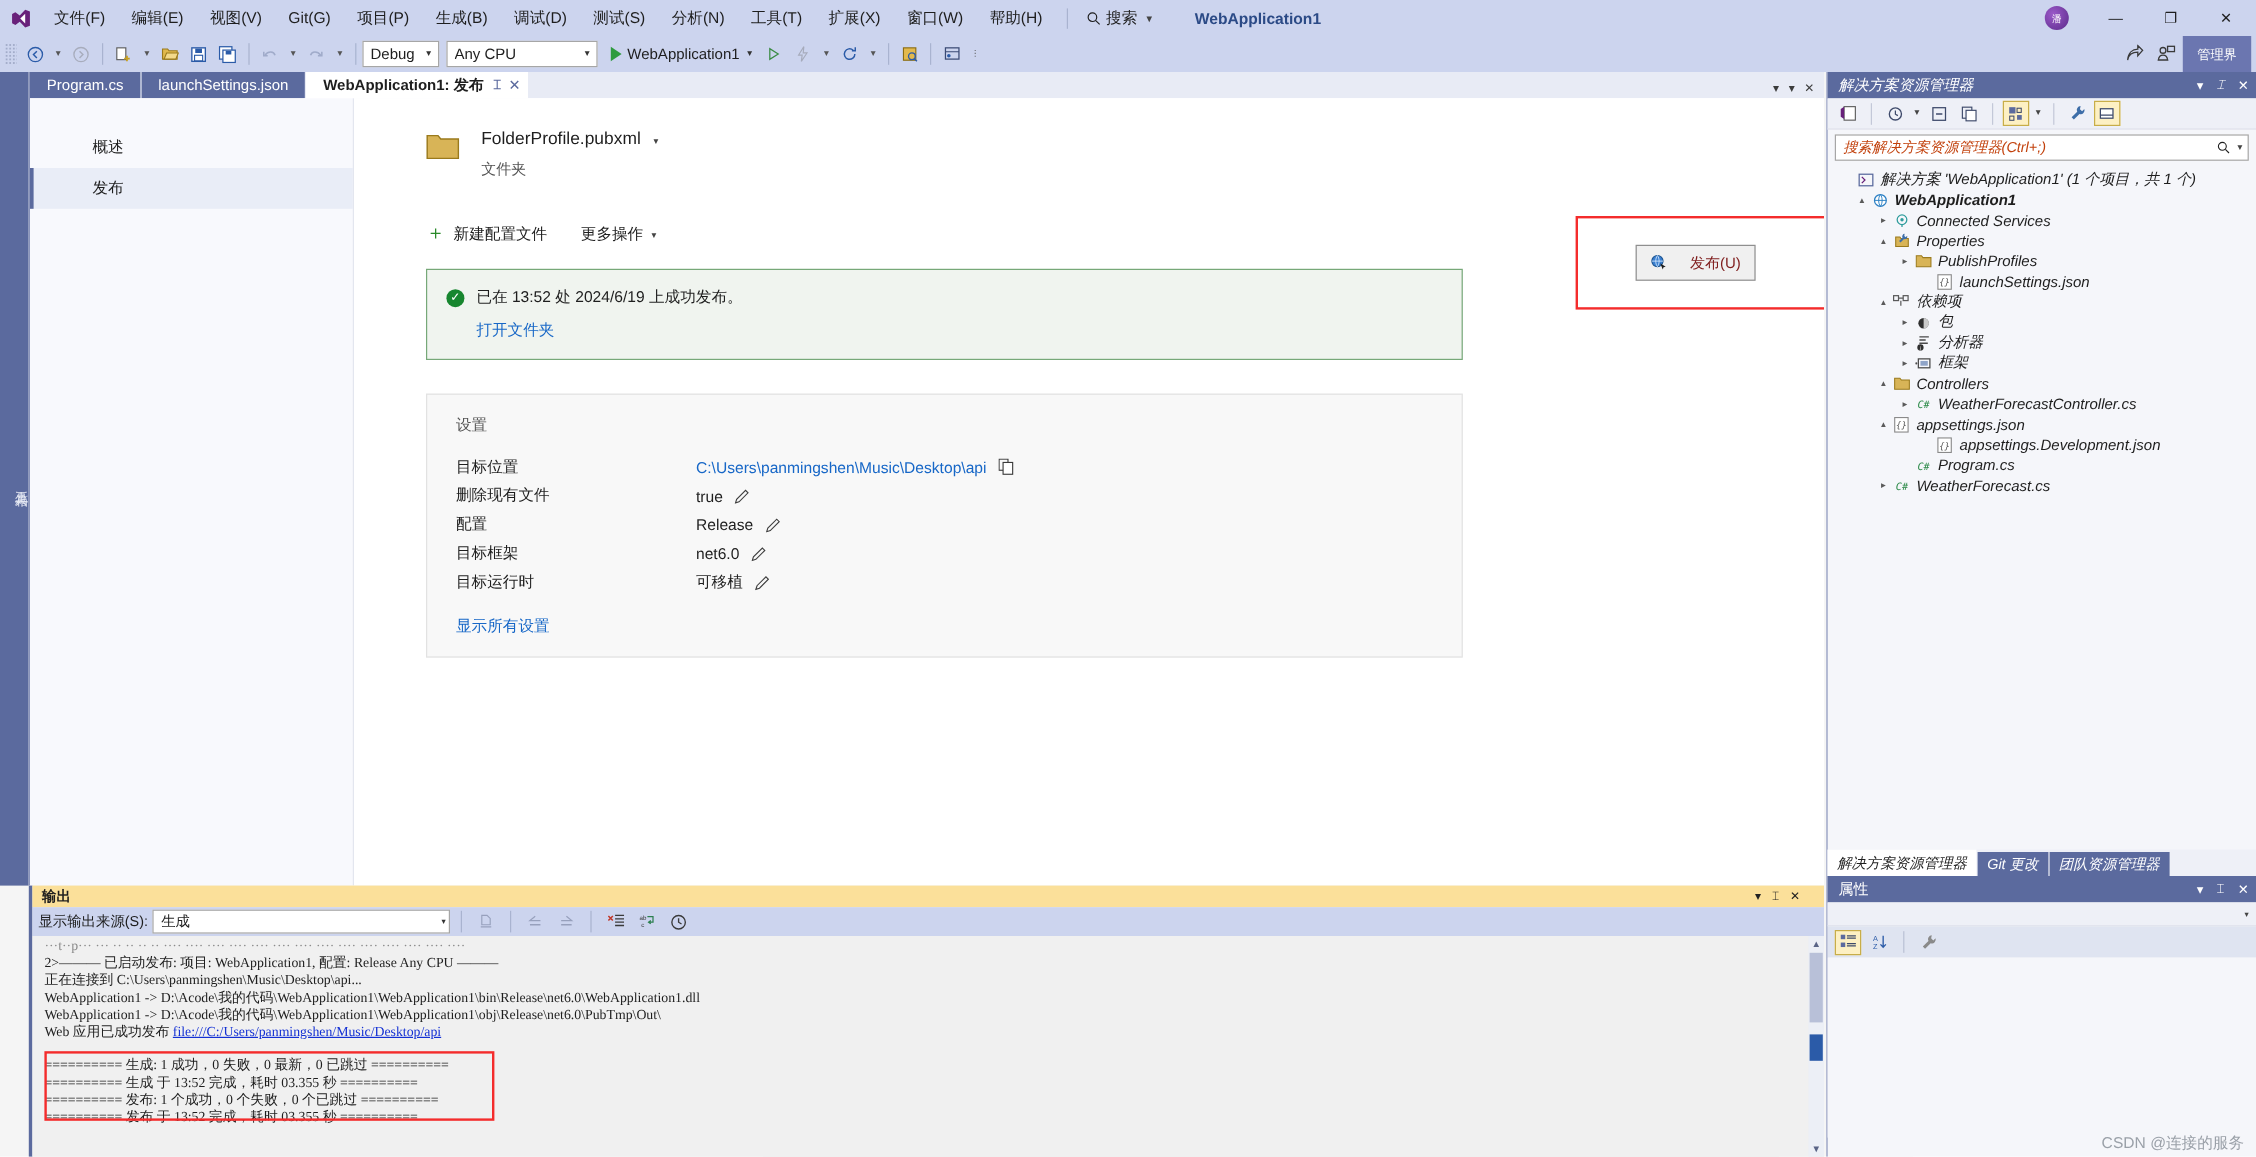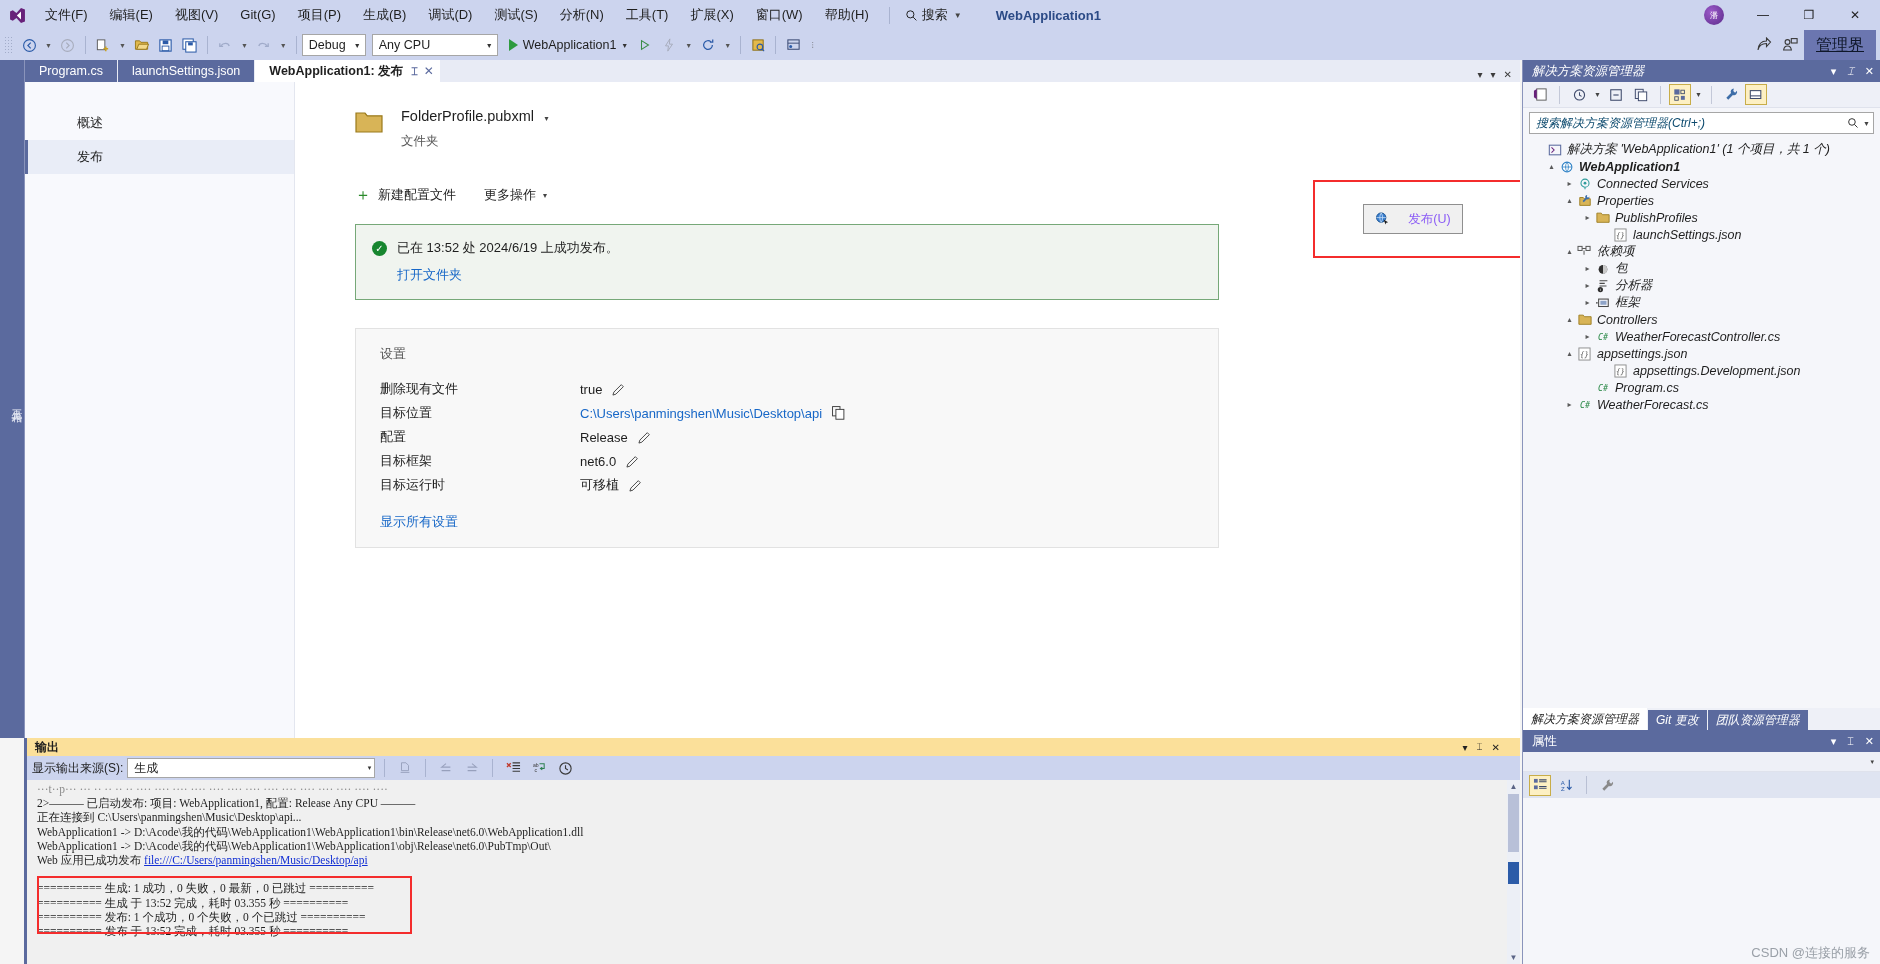--- a/index.html
+++ b/index.html
@@ -54,22 +54,22 @@
   .combo {
     height:22px; background:#fff; border:1px solid #a6a6a6; display:flex; align-items:center;
     justify-content:space-between; padding:0 4px 0 6px; font-size:12.5px; color:#1e1e1e;
   }
   .combo .cv { white-space:nowrap; overflow:hidden; }
   .combo .cc { font-size:7px; color:#333; margin-left:6px; }
   .run-btn { display:flex; align-items:center; gap:5px; height:24px; padding:0 5px; font-size:12.5px; }
   .tri { width:0; height:0; border-left:9px solid #2e9b3f; border-top:6px solid transparent; border-bottom:6px solid transparent; }
   .tb2-right { margin-left:auto; display:flex; align-items:center; padding-right:4px; gap:2px; }
   .manage-btn {
-    height:30px; background:#6b76b0; color:#0f172a; font-size:16px;
-    display:flex; align-items:center; padding:0 12px; white-space:nowrap;text-decoration:underline;
+    height:30px; background:#6b76b0; color:#ffffff; font-size:11px;
+    display:flex; align-items:center; padding:0 12px; white-space:nowrap;
   }
 
   
   .leftrail {
     position:absolute; left:0; top:60px; width:24px; height:678px; background:#5b6a9e;
     color:#e7eaf4; font-size:11px; writing-mode:vertical-rl; text-orientation:upright;
     display:flex; align-items:flex-start; justify-content:center; padding-top:6px; letter-spacing:1px;
   }
 
   .doc-area { position:absolute; left:24px; top:60px; width:1496px; height:678px; background:#fff;
@@ -95,21 +95,21 @@
   .profile-name { font-size:14.5px; color:#1e1e1e; }
   .profile-caret { font-size:8px; color:#444; margin-left:7px; }
   .profile-sub { font-size:12.5px; color:#555; margin-top:9px; }
 
   .redbox {
     position:absolute; border:2px solid #f42c2c; pointer-events:none;
   }
   .publish-btn {
     position:absolute; left:1068px; top:122px; width:100px; height:30px;
     background:#f0f0f0; border:1px solid #8f8f8f; display:flex; align-items:center;
-    justify-content:center; gap:18px; font-size:12.5px; color:#8b5cf6;
+    justify-content:center; gap:18px; font-size:12.5px; color:#7f1d1d;
   }
   .publish-btn .gico { width:15px; height:14px; }
 
   .actions-row { display:flex; align-items:center; gap:28px; padding-left:60px; margin-top:36px; font-size:13px; }
   .act { display:flex; align-items:center; gap:7px; }
   .plus { color:#2a8a2a; font-size:16px; line-height:1; }
 
   .success-box {
     margin:20px 0 0 60px; width:864px; background:#f0f4ef; border:1px solid #76a878;
     padding:14px 16px 15px 16px;
@@ -138,21 +138,21 @@
   .panel-hdr { height:22px; background:#5b6a9e; color:#fff; display:flex; align-items:center;
                padding:0 6px 0 9px; font-size:12.5px; }
   .panel-hdr .spacer { margin-left:auto; display:flex; align-items:center; gap:11px; font-size:11px; }
   .se-tools { height:26px; background:#eef0f7; display:flex; align-items:center; padding:0 6px; gap:3px;
               border-bottom:1px solid #dfe2ec; }
   .stb { width:22px; height:21px; display:flex; align-items:center; justify-content:center; color:#3e4a6b; }
   .stb.on { background:#fdf0c3; border:1px solid #c8ad49; }
   .scaret { font-size:7px; color:#444; width:9px; text-align:center; }
   .se-search { margin:4px 6px; height:22px; background:#fff; border:1px solid #a6a6a6;
                display:flex; align-items:center; padding:0 3px 0 6px; }
-  .se-search .ph { flex:1; font-size:12px; color:#0c4a6e; }
+  .se-search .ph { flex:1; font-size:12px; color:#c2410c; }
   .se-search .mi { width:12px; height:12px; }
   .se-tree { padding:3px 0 0 0; font-size:12.5px; overflow:hidden; }
   .tn { display:flex; align-items:center; height:17px; white-space:nowrap; }
   .exp { width:13px; display:flex; align-items:center; justify-content:center; font-size:8px; color:#5a5a5a; }
   .tico { width:17px; display:flex; align-items:center; justify-content:center; margin-right:4px; }
   .bold { font-weight:bold; }
   .se-tabs { position:absolute; left:0; bottom:0; width:100%; height:22px; background:#eef0f7;
              display:flex; align-items:flex-end; }
   .se-tab { height:20px; padding:0 8px; font-size:12px; display:flex; align-items:center;
             background:#5b6a9e; color:#fff; margin-right:1px; }
@@ -433,36 +433,36 @@
             <span class="check">✓</span>
             <span>已在 13:52 处 2024/6/19 上成功发布。</span>
           </div>
           <div class="open-link">打开文件夹</div>
         </div>
 
         <div class="settings-box">
           <div class="settings-title">设置</div>
 
           <div class="srow">
-            <div class="skey">删除现有文件</div>
-            <div class="sval">
-              <span>true</span>
-              <svg class="pencil" viewBox="0 0 14 14">
-                  <path d="M1 13l1-3.2L10 1.8l2.2 2.2-8 8z" fill="none" stroke="#1e1e1e" stroke-width="1"></path>
-                </svg>
-            </div>
-          </div>
-
-          <div class="srow">
             <div class="skey">目标位置</div>
             <div class="sval">
               <a href="#">C:\Users\panmingshen\Music\Desktop\api</a>
               <svg class="copy-ico" viewBox="0 0 14 15">
                   <rect x="0.6" y="0.6" width="8" height="10" fill="none" stroke="#3a3a3a" stroke-width="1"></rect>
                   <rect x="4.2" y="3.6" width="8.6" height="10.6" fill="#fff" stroke="#3a3a3a" stroke-width="1"></rect>
+                </svg>
+            </div>
+          </div>
+
+          <div class="srow">
+            <div class="skey">删除现有文件</div>
+            <div class="sval">
+              <span>true</span>
+              <svg class="pencil" viewBox="0 0 14 14">
+                  <path d="M1 13l1-3.2L10 1.8l2.2 2.2-8 8z" fill="none" stroke="#1e1e1e" stroke-width="1"></path>
                 </svg>
             </div>
           </div>
 
           <div class="srow">
             <div class="skey">配置</div>
             <div class="sval">
               <span>Release</span>
               <svg class="pencil" viewBox="0 0 14 14">
                   <path d="M1 13l1-3.2L10 1.8l2.2 2.2-8 8z" fill="none" stroke="#1e1e1e" stroke-width="1"></path>

